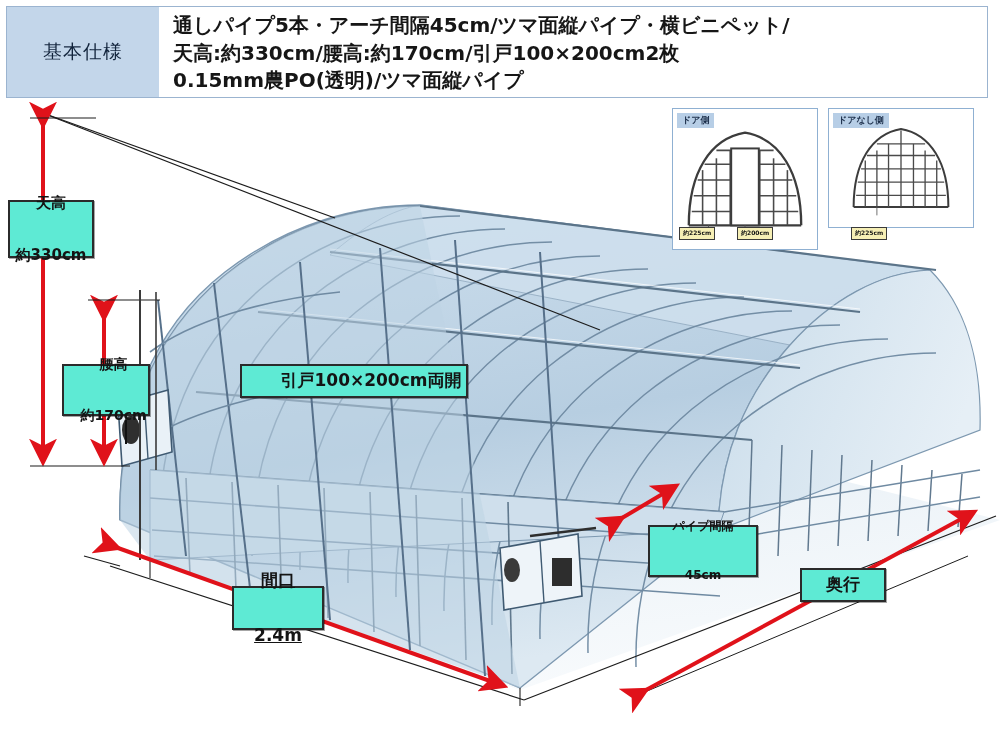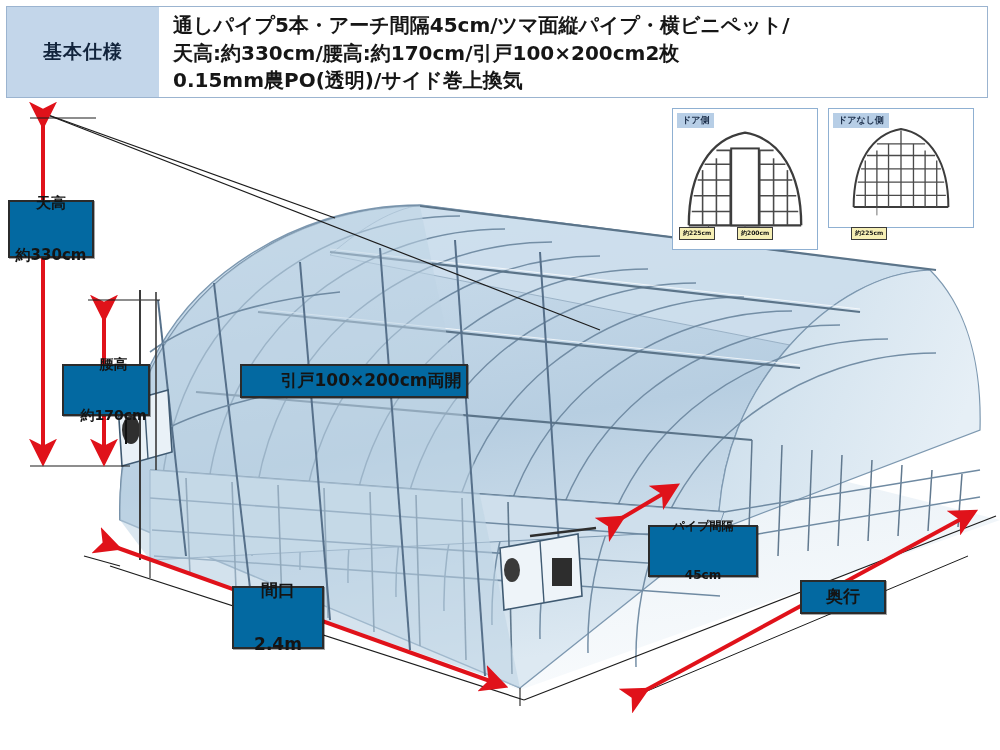--- a/index.html
+++ b/index.html
@@ -12,46 +12,46 @@
 
   
   .spec-box{
     position:absolute;left:6px;top:6px;width:982px;height:92px;
     border:1px solid #9bb4d0;background:#ffffff;display:flex;
     box-sizing:border-box;
   }
   .spec-label{
     width:152px;flex:0 0 152px;background:#c3d6ea;
     display:flex;align-items:center;justify-content:center;
-    font-size:19px;font-weight:700;color:#12243c;letter-spacing:1px;
+    font-size:19px;font-weight:400;color:#12243c;letter-spacing:1px;
   }
   .spec-body{
     flex:1;padding:6px 4px 4px 14px;display:flex;flex-direction:column;
     justify-content:center;gap:1px;
   }
   .spec-line{font-size:20px;font-weight:700;line-height:1.32;color:#161616;white-space:nowrap;}
 
   
   .chip{
-    position:absolute;background:#0369a1;border:2px solid #2b2b2b;
+    position:absolute;background:#5eead4;border:2px solid #2b2b2b;
     box-shadow:1px 1px 0 rgba(0,0,0,.35);
     display:flex;flex-direction:column;align-items:center;justify-content:center;
     font-weight:700;color:#141414;text-align:center;line-height:1.12;
     z-index:40;box-sizing:border-box;
   }
   .chip .l1{display:block;}
   .chip .l2{display:block;margin-top:35px;}
 
   #chip-tenkou{left:8px;top:200px;width:86px;height:58px;font-size:15px;}
   #chip-koshidaka{left:62px;top:364px;width:88px;height:52px;font-size:14px;padding-left:15px;}
   #chip-door{left:240px;top:364px;width:228px;height:34px;font-size:17px;justify-content:center;}
   #chip-door .l1{white-space:nowrap;margin-left:34px;}
   #chip-pipe{left:648px;top:525px;width:110px;height:52px;font-size:12px;}
-  #chip-maguchi{left:232px;top:586px;width:92px;height:63px;font-size:17px;}
-  #chip-okuyuki{left:800px;top:580px;width:86px;height:34px;font-size:17px;}
+  #chip-maguchi{left:232px;top:586px;width:92px;height:44px;font-size:17px;text-decoration:underline;}
+  #chip-okuyuki{left:800px;top:568px;width:86px;height:34px;font-size:17px;}
 
   
   .inset{
     position:absolute;background:#ffffff;border:1px solid #8fb0d2;
     box-sizing:border-box;z-index:35;text-align:right;
   }
   #inset-left{left:672px;top:108px;width:146px;height:142px;}
   #inset-right{left:828px;top:108px;width:146px;height:120px;}
   .inset-title{
     position:absolute;left:4px;top:4px;background:#b7cee6;color:#1a2d49;
@@ -270,21 +270,21 @@
     <g>
       <line x1="240" y1="390" x2="205" y2="404" stroke="#6f6f40" stroke-width="0"></line>
     </g>
   </svg>
 
   <div class="spec-box">
     <div class="spec-label">基本仕様</div>
     <div class="spec-body">
       <div class="spec-line">通しパイプ5本・アーチ間隔45cm/ツマ面縦パイプ・横ビニペット/</div>
       <div class="spec-line">天高:約330cm/腰高:約170cm/引戸100×200cm2枚</div>
-      <div class="spec-line">0.15mm農PO(透明)/サイド巻上換気</div>
+      <div class="spec-line">0.15mm農PO(透明)/ツマ面縦パイプ</div>
     </div>
   </div>
 
   <div class="chip" id="chip-tenkou">
     <span class="l1">天高</span>
     <span class="l2">約330cm</span>
   </div>
 
   <div class="chip" id="chip-koshidaka">
     <span class="l1">腰高</span>

